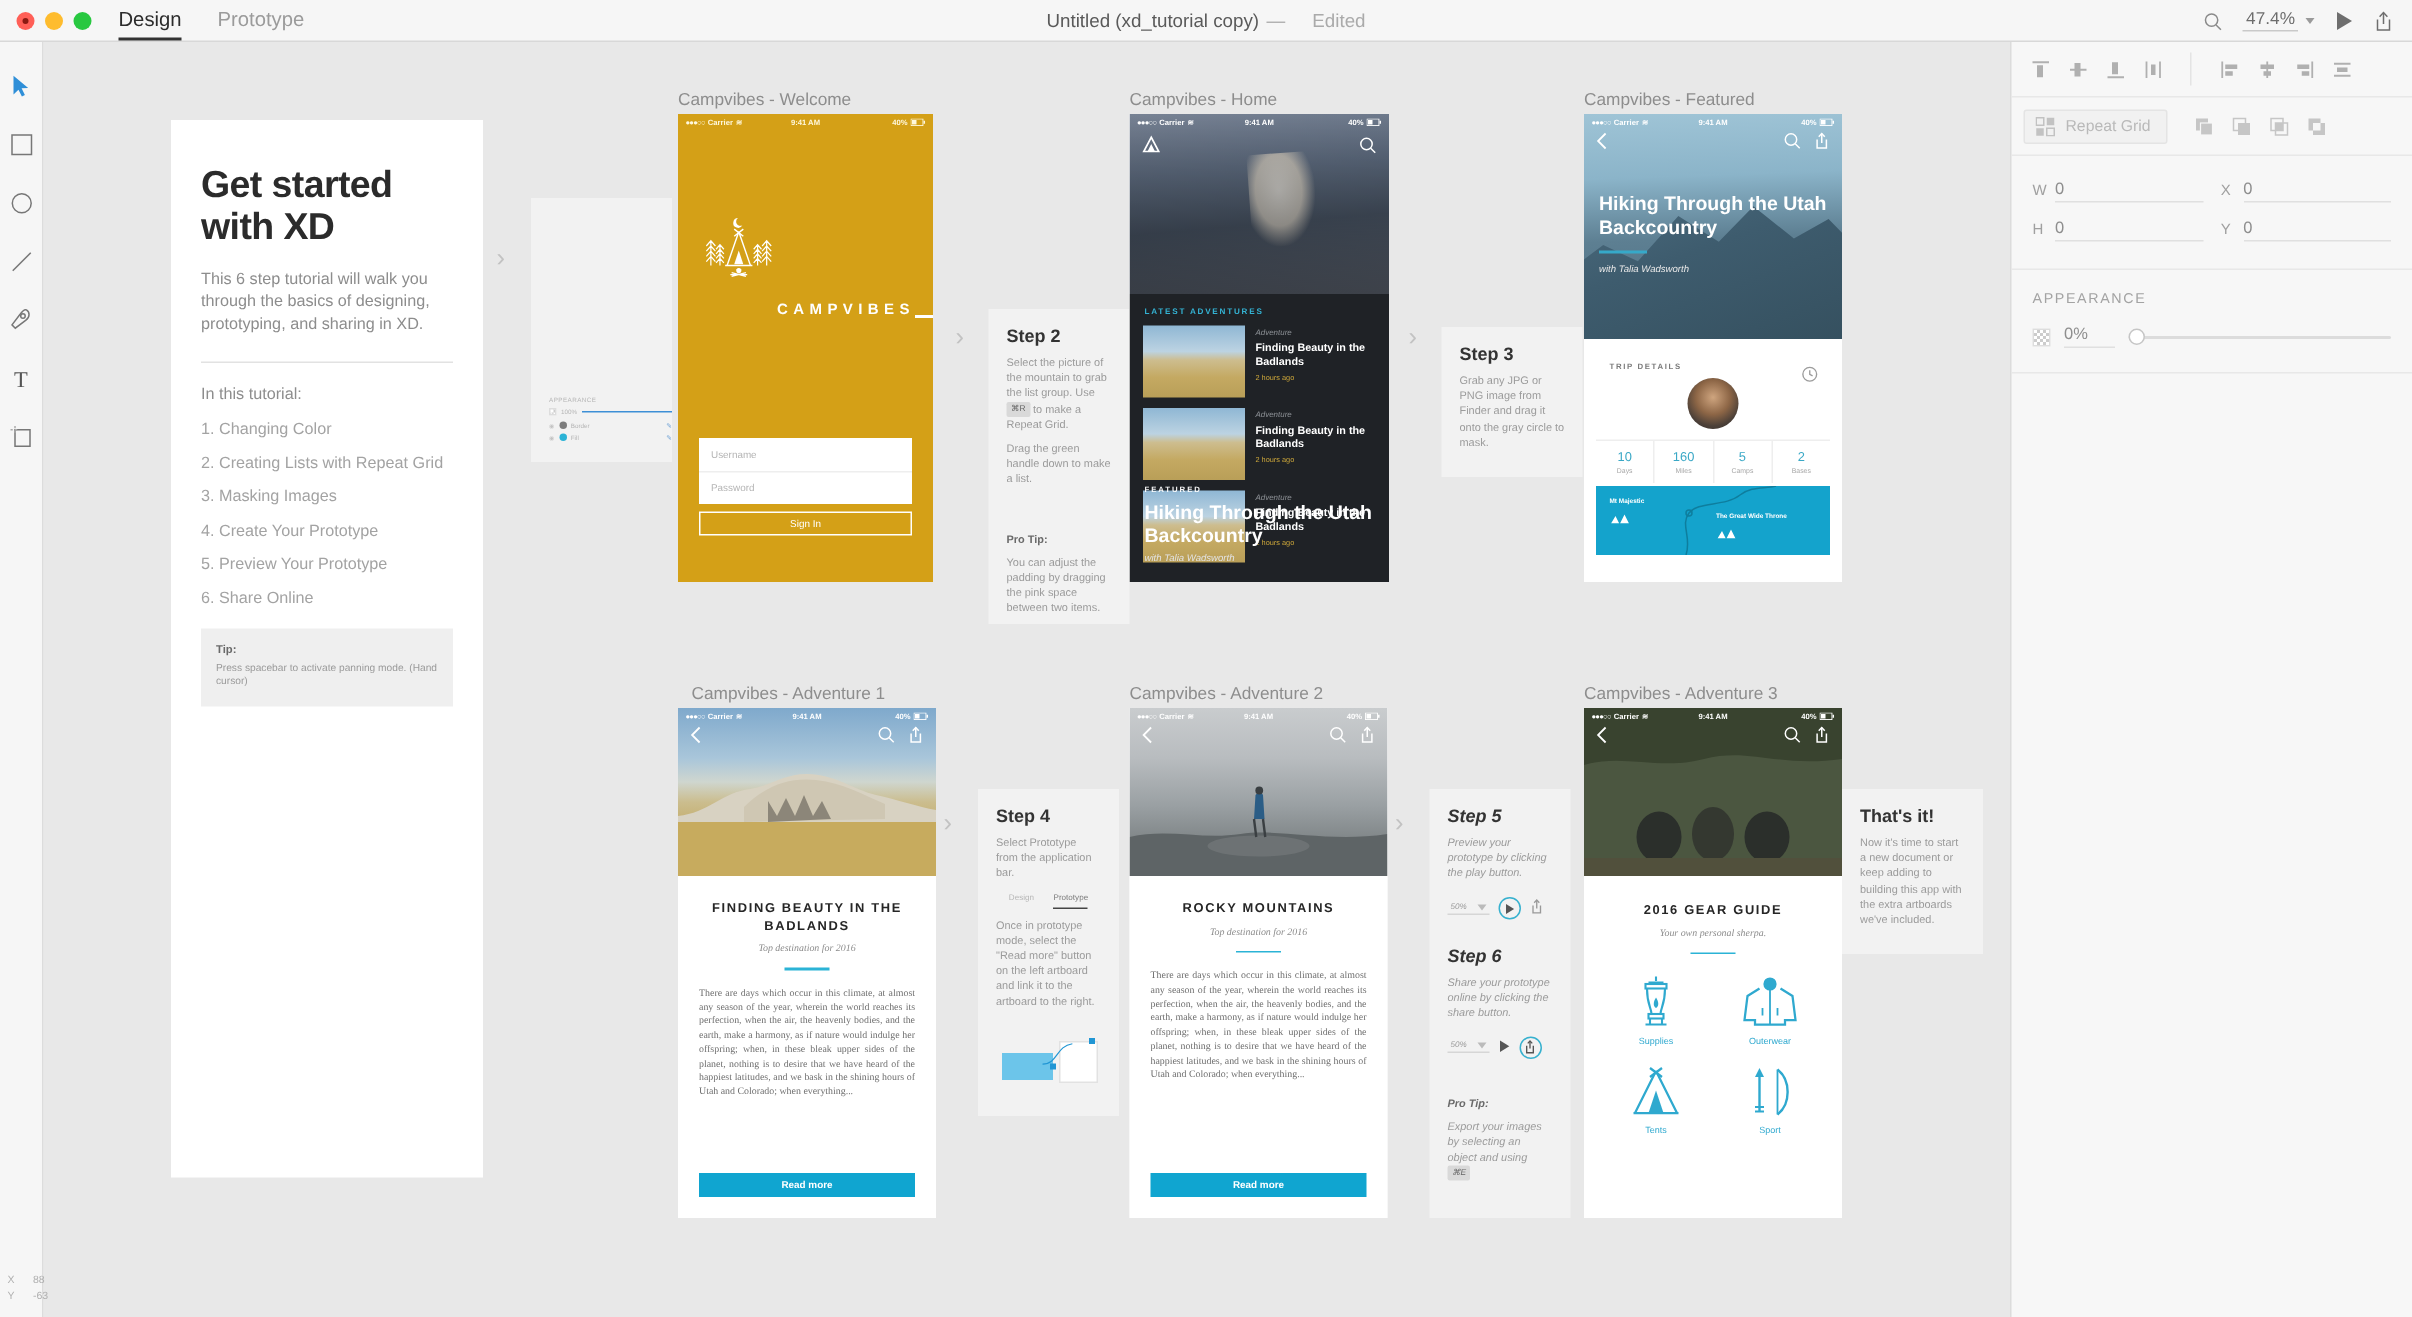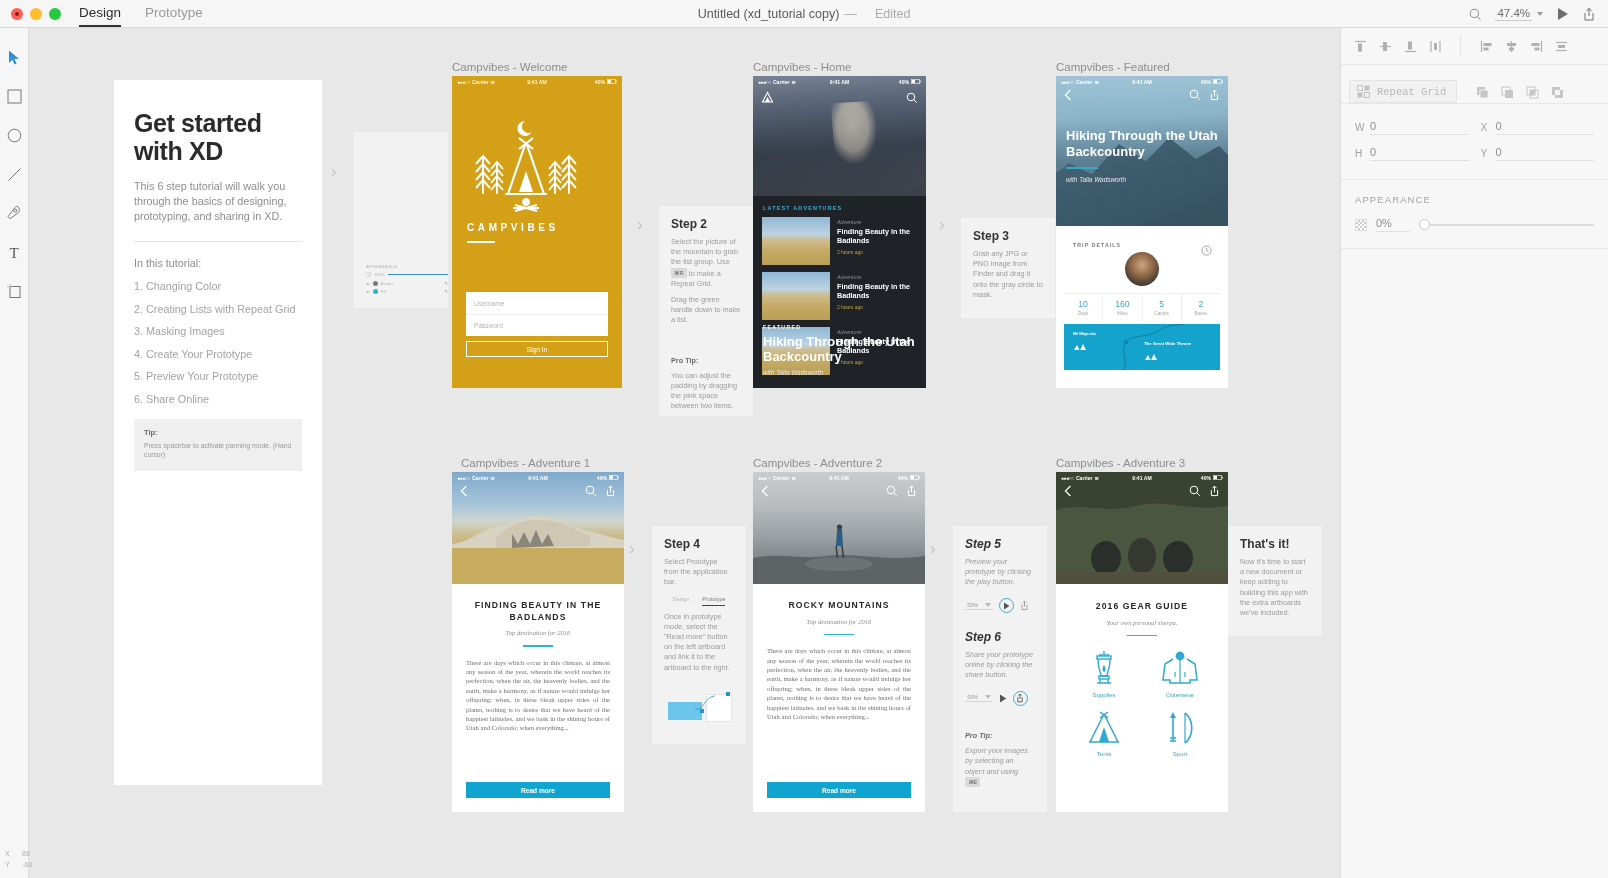--- a/index.html
+++ b/index.html
@@ -87,21 +87,21 @@
 
   
   .statusbar { position:absolute; left:0; top:0; width:100%; height:11px; display:flex; align-items:center; padding:0 5px; font-size:5.1px; font-weight:bold; }
   .sb-l { flex:1; display:flex; align-items:center; gap:2px; }
   .sb-c { flex:0 0 auto; }
   .sb-r { flex:1; display:flex; align-items:center; justify-content:flex-end; gap:2px; }
   .dots { letter-spacing:-0.5px; }
 
   
   .welcome { background:#d4a017; }
-  .logo-wrap { position:absolute; left:0; top:40px; width:100%; display:flex; flex-direction:column; align-items:flex-start;padding-left:15px; }
+  .logo-wrap { position:absolute; left:0; top:40px; width:100%; display:flex; align-items:flex-end;padding-left:15px; }
   .brandname { margin-top:10px; font-size:10px; letter-spacing:3.6px; color:#fff; font-weight:bold; }
   .brandrule { margin-top:8px; width:28px; height:2px; background:#fff; }
   .loginbox { position:absolute; left:14px; right:14px; top:216px; background:#fff; }
   .lfield { height:22px; display:flex; align-items:center; padding:0 8px; font-size:6.6px; color:#b4b4b4; }
   .lfield + .lfield { border-top:1px solid #eee; }
   .signin { position:absolute; left:14px; right:14px; top:265px; height:16px; border:1px solid #fff; display:flex; align-items:center; justify-content:center; font-size:6.6px; color:#fff; }
 
   
   .hero { position:absolute; left:0; top:0; width:100%; height:120px; overflow:hidden;
           background:linear-gradient(175deg,#8e9bb0 0%,#6d7d94 32%,#566477 60%,#7b8494 100%); }
@@ -185,21 +185,21 @@
   .zoompill span { font-size:5.4px; color:#999; }
   .circ { width:15px; height:15px; border-radius:50%; border:1.3px solid #37b1cf; display:flex; align-items:center; justify-content:center; }
 
   
   .inspector { position:absolute; right:0; top:28px; width:268px; height:850px; background:#f7f7f7; border-left:1px solid #dcdcdc; }
   .inspsec { border-bottom:1px solid #e8e8e8; }
   .alignrow { display:flex; align-items:center; height:36px; padding:0 8px; }
   .aligngrp { display:flex; gap:3px; }
   .aligngrp + .aligngrp { margin-left:14px; padding-left:14px; border-left:1px solid #e4e4e4; }
   .abtn { width:22px; height:22px; display:flex; align-items:center; justify-content:center; }
-  .rgrow { display:flex; align-items:flex-end; height:38px; padding:0 8px;font-family:Liberation Mono, monospace; }
+  .rgrow { display:flex; align-items:center; height:38px; padding:0 8px; }
   .rgbtn { display:flex; align-items:center; gap:7px; padding:4px 10px 4px 7px; background:#f1f1f1; border:1px solid #e4e4e4; border-radius:2px; }
   .rgbtn span { font-size:10.5px; color:#b9b9b9; }
   .boolgrp { display:flex; gap:3px; margin-left:14px; }
   .dimgrid { display:grid; grid-template-columns:1fr 1fr; gap:11px 12px; padding:16px 14px 18px; }
   .dimfield { display:flex; align-items:center; gap:6px; }
   .dimfield label { font-size:10px; color:#a0a0a0; width:9px; }
   .dimfield .val { flex:1; font-size:11px; color:#8e8e8e; border-bottom:1px solid #e0e0e0; padding-bottom:2px; }
   .secttl { padding:14px 14px 0; font-size:9.5px; letter-spacing:1.1px; color:#a3a3a3; }
   .oprow { display:flex; align-items:center; gap:9px; padding:12px 14px 16px; }
   .checker { width:12px; height:12px; background:

